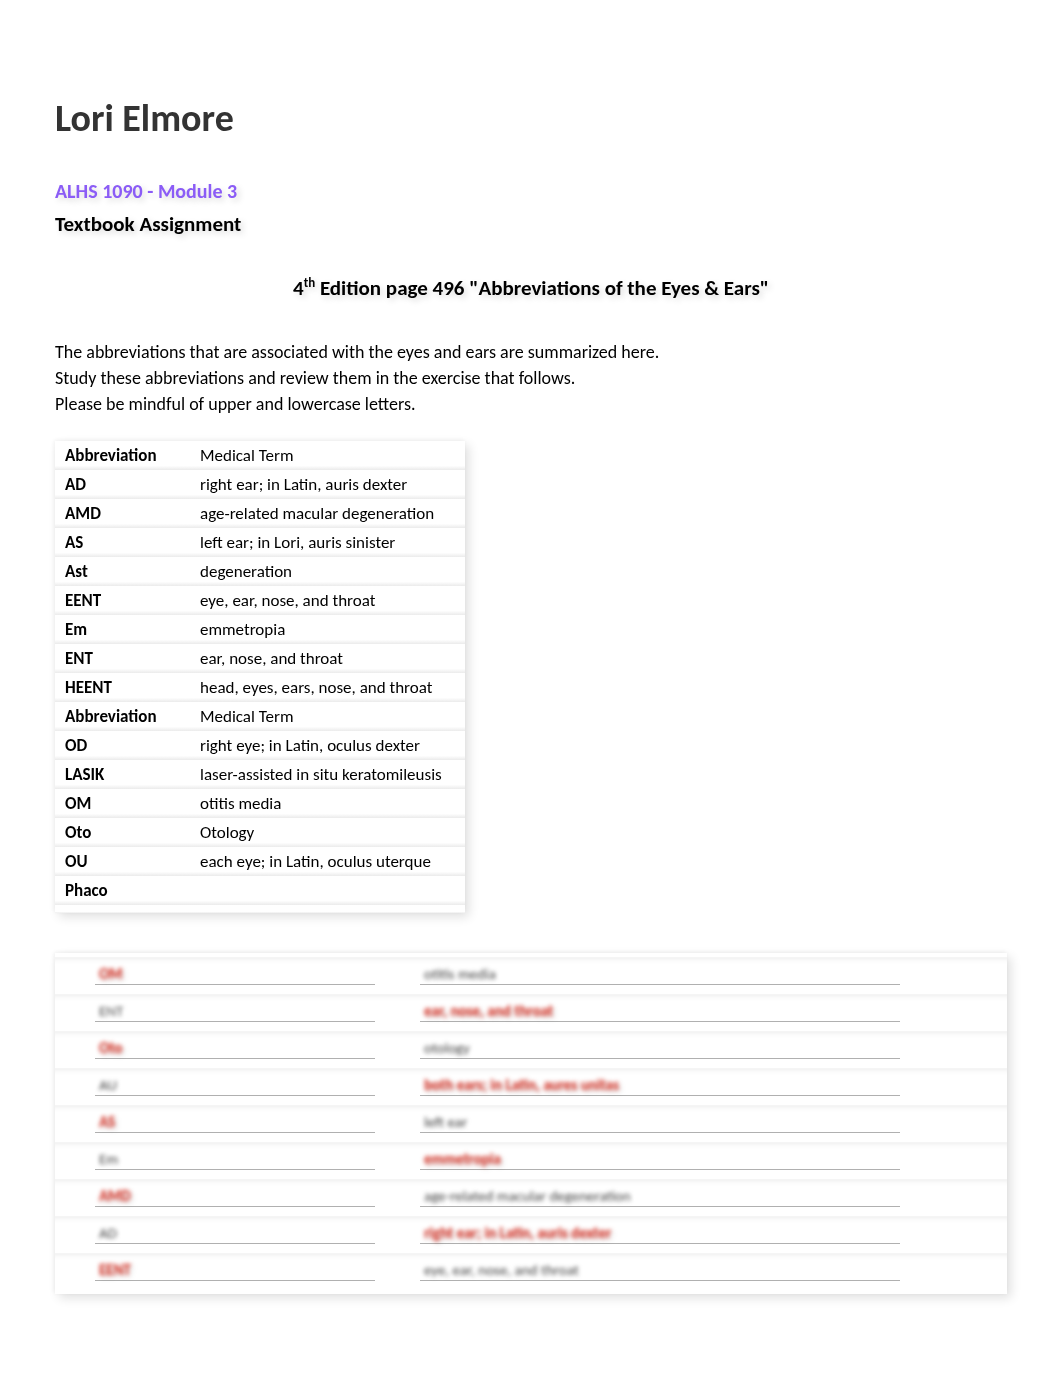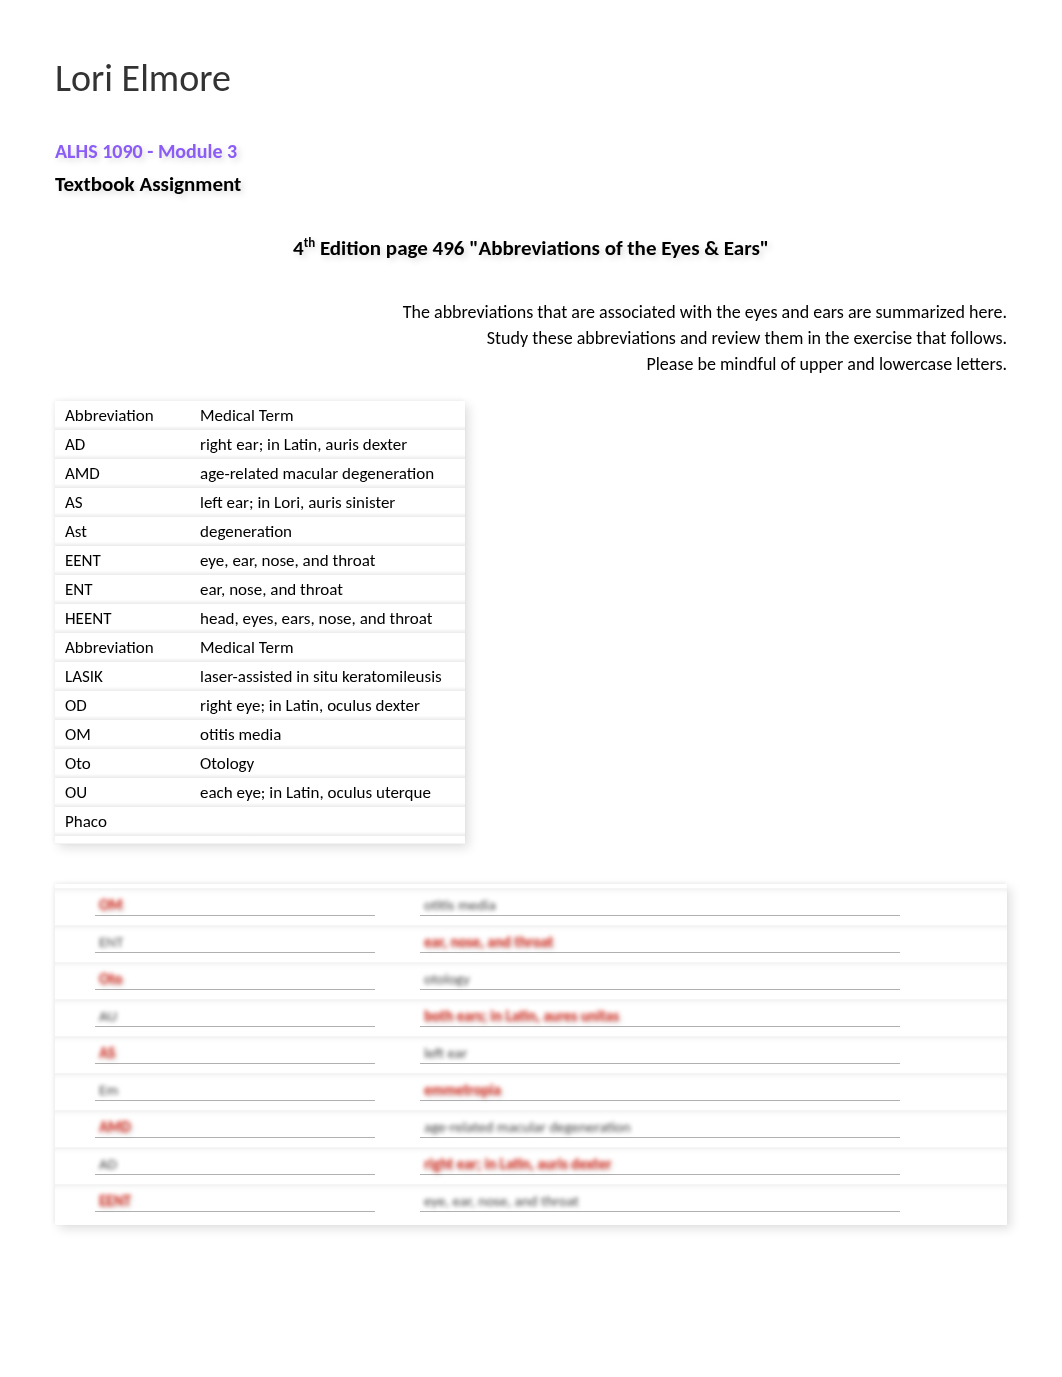--- a/index.html
+++ b/index.html
@@ -5,23 +5,24 @@
     * { margin: 0; padding: 0; box-sizing: border-box; }
     body {
       font-family: Calibri, 'Segoe UI', Arial, sans-serif;
       background: #ffffff;
       width: 1062px;
       padding: 55px 55px 40px 55px;
       color: #000;
     }
     .author-name {
       font-size: 38px;
-      font-weight: 400;
+      font-weight: 700;
       color: #333;
       margin-bottom: 38px;
+      margin-top: 40px;
     }
     .course-module {
       font-size: 20px;
       font-weight: bold;
       color: #8b5cf6;
       text-shadow: 3px 3px 6px rgba(0,0,0,0.15);
       margin-bottom: 8px;
     }
     .assignment-title {
       font-size: 21px;
@@ -34,40 +35,40 @@
     .edition-line {
       font-size: 21px;
       font-weight: bold;
       text-align: center;
       color: #000;
       text-shadow: 3px 3px 6px rgba(0,0,0,0.15);
       margin-bottom: 38px;
     }
     .edition-line sup { font-size: 13px; }
     .intro-text {
-      text-align: right;
+      text-align: left;
       font-size: 18px;
       line-height: 1.45;
       margin-bottom: 24px;
     }
     .abbrev-table {
       width: 410px;
       border-collapse: separate;
       border-spacing: 0;
       box-shadow: 4px 4px 10px rgba(0,0,0,0.12), -1px -1px 4px rgba(0,0,0,0.05);
       margin-bottom: 40px;
       background: #fff;
     }
     .abbrev-table tr { background: linear-gradient(to bottom, #ffffff 0%, #ffffff 85%, #ebebeb 100%); }
     .abbrev-table td {
       padding: 4px 10px 4px 10px;
       font-size: 17px;
       vertical-align: top;
     }
-    .abbrev-table td:first-child { width: 135px; }
+    .abbrev-table td:first-child { width: 135px; font-weight: bold; }
     .exercise-outer {
       margin-top: 10px;
       box-shadow: 4px 4px 10px rgba(0,0,0,0.12), -1px -1px 4px rgba(0,0,0,0.06);
       padding: 4px 0;
       background: #fff;
     }
     .exercise-table { width: 100%; border-collapse: collapse; }
     .exercise-table td {
       padding: 5px 12px 2px 20px;
       vertical-align: bottom;
@@ -158,38 +159,42 @@
       </tr>
       <tr>
         <td>Ast</td>
         <td>degeneration</td>
       </tr>
       <tr>
         <td>EENT</td>
         <td>eye, ear, nose, and throat</td>
       </tr>
       <tr>
+        <td>Em</td>
+        <td>emmetropia</td>
+      </tr>
+      <tr>
         <td>ENT</td>
         <td>ear, nose, and throat</td>
       </tr>
       <tr>
         <td>HEENT</td>
         <td>head, eyes, ears, nose, and throat</td>
       </tr>
       <tr>
         <td>Abbreviation</td>
         <td>Medical Term</td>
       </tr>
       <tr>
+        <td>OD</td>
+        <td>right eye; in Latin, oculus dexter</td>
+      </tr>
+      <tr>
         <td>LASIK</td>
         <td>laser-assisted in situ keratomileusis</td>
-      </tr>
-      <tr>
-        <td>OD</td>
-        <td>right eye; in Latin, oculus dexter</td>
       </tr>
       <tr>
         <td>OM</td>
         <td>otitis media</td>
       </tr>
       <tr>
         <td>Oto</td>
         <td>Otology</td>
       </tr>
       <tr>

